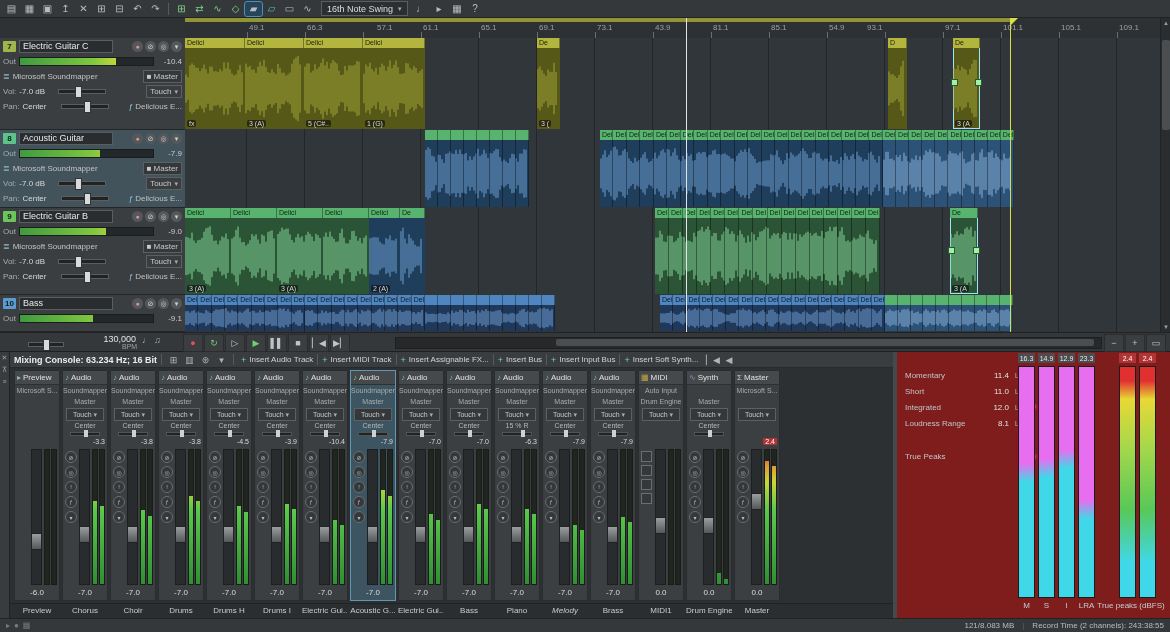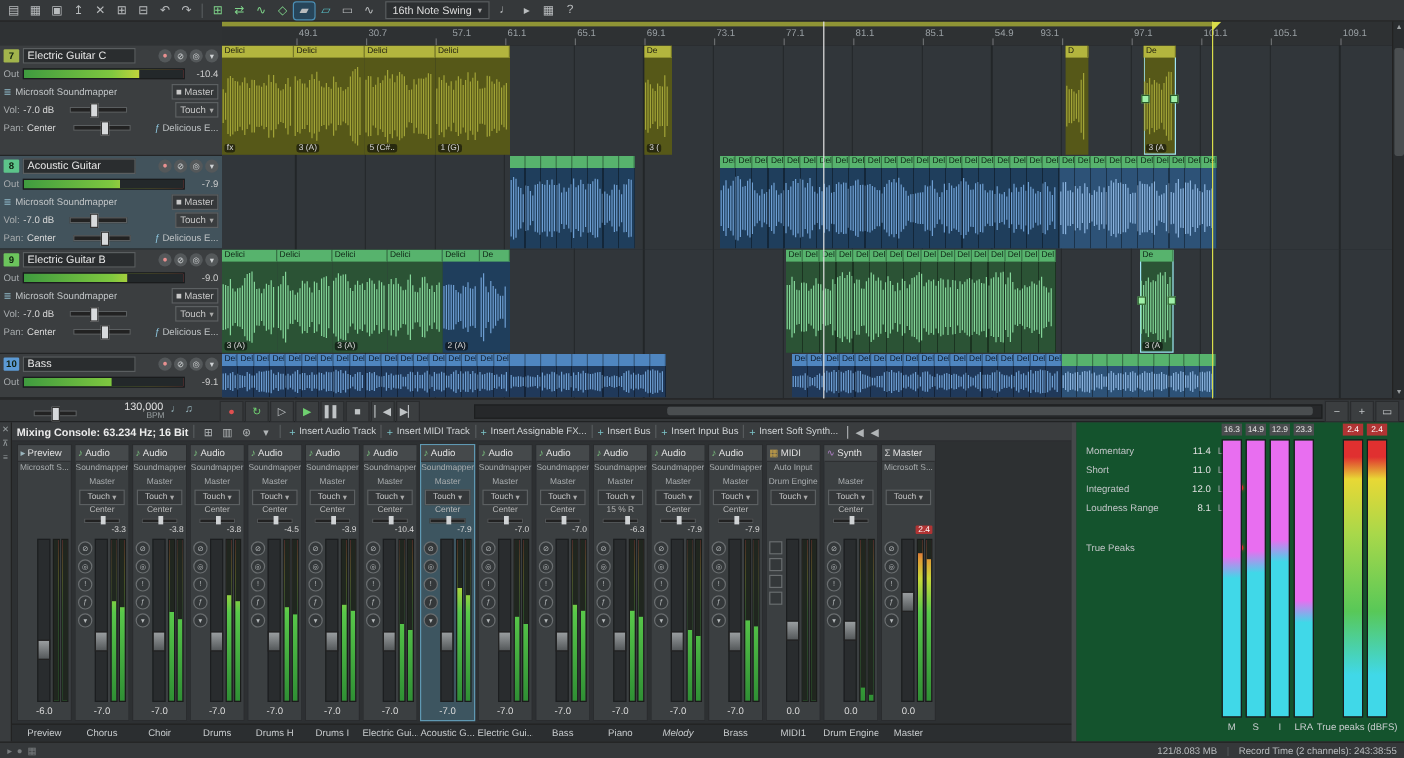--- a/index.html
+++ b/index.html
@@ -105,21 +105,21 @@
   .s-fader{position:absolute;left:16px;top:10px;bottom:2px;width:9px;background:#292c2e;border:1px solid #1c1e20;}
   .s-fthumb{position:absolute;left:-1px;width:9px;height:15px;background:linear-gradient(#9a9ea0,#54585a);border:1px solid #222;}
   .s-meters{position:absolute;left:29px;top:10px;bottom:2px;width:13px;display:flex;gap:1px;}
   .s-meter{flex:1;position:relative;overflow:hidden;border:1px solid #1a1c1a;background:linear-gradient(to top,#2f8f34 0%,#58c84a 55%,#c8d838 76%,#e09a35 88%,#d03c3c 100%);}
   .s-mcover{position:absolute;top:0;left:0;right:0;background:#20261f;}
   .s-bottom{position:absolute;left:0;right:0;bottom:0;height:12px;font-size:8px;color:#dcdcdc;text-align:center;}
   #strip-labels{position:absolute;left:10px;top:251px;width:883px;height:15px;background:#2b2e30;border-top:1px solid #222;}
   .strip-label{position:absolute;top:2px;width:46px;text-align:center;font-size:8px;color:#c8ccce;overflow:hidden;white-space:nowrap;}
   #splitter{position:absolute;left:893px;top:0;width:4px;height:266px;background:#46494b;}
   
-  #loudness{position:absolute;left:897px;top:0;width:273px;height:266px;background:#14532d;overflow:hidden;}
+  #loudness{position:absolute;left:897px;top:0;width:273px;height:266px;background:#7f1d1d;overflow:hidden;}
   .stat-row{position:absolute;left:8px;width:120px;height:14px;display:flex;align-items:center;font-size:8px;color:#c0c4c6;}
   .stat-label{flex:1;}
   .stat-val{width:26px;text-align:right;color:#e0e0e0;}
   .stat-unit{width:16px;text-align:right;color:#a0a4a6;}
   .led{position:absolute;width:5px;height:5px;border-radius:50%;background:#e03030;box-shadow:0 0 3px #e03030;}
   #tp-label{position:absolute;left:8px;font-size:8px;color:#c0c4c6;}
   .lbar{position:absolute;width:17px;border:1px solid #1a1c1e;box-sizing:border-box;}
   .lnum{position:absolute;width:17px;height:10px;font-size:7px;display:flex;align-items:center;justify-content:center;background:#4a4d4f;color:#e8e8e8;}
   .lnum.red{background:#b03434;color:#fff;}
   .bar-label{position:absolute;font-size:8px;color:#c8ccce;text-align:center;}
@@ -169,33 +169,33 @@
       </div>
   </div>
 
 
   <div id="ruler">
       <div class="loopband" style="width: 825px;"></div>
       <div class="loopflag" style="left: 825px;"></div>
       <div class="rtick" style="left: 62px;"></div>
       <div class="rmark-label" style="left: 64px;">49.1</div>
       <div class="rtick" style="left: 120px;"></div>
-      <div class="rmark-label" style="left: 122px;">30.7</div>
+      <div class="rmark-label" style="left: 122px;">66.3</div>
       <div class="rtick" style="left: 178px;"></div>
       <div class="rmark-label" style="left: 192px;">57.1</div>
       <div class="rtick" style="left: 236px;"></div>
       <div class="rmark-label" style="left: 238px;">61.1</div>
       <div class="rtick" style="left: 294px;"></div>
       <div class="rmark-label" style="left: 296px;">65.1</div>
       <div class="rtick" style="left: 352px;"></div>
       <div class="rmark-label" style="left: 354px;">69.1</div>
       <div class="rtick" style="left: 410px;"></div>
       <div class="rmark-label" style="left: 412px;">73.1</div>
       <div class="rtick" style="left: 468px;"></div>
-      <div class="rmark-label" style="left: 470px;">77.1</div>
+      <div class="rmark-label" style="left: 470px;">43.9</div>
       <div class="rtick" style="left: 526px;"></div>
       <div class="rmark-label" style="left: 528px;">81.1</div>
       <div class="rtick" style="left: 584px;"></div>
       <div class="rmark-label" style="left: 586px;">85.1</div>
       <div class="rtick" style="left: 642px;"></div>
       <div class="rmark-label" style="left: 644px;">54.9</div>
       <div class="rtick" style="left: 700px;"></div>
       <div class="rmark-label" style="left: 682px;">93.1</div>
       <div class="rtick" style="left: 758px;"></div>
       <div class="rmark-label" style="left: 760px;">97.1</div>

